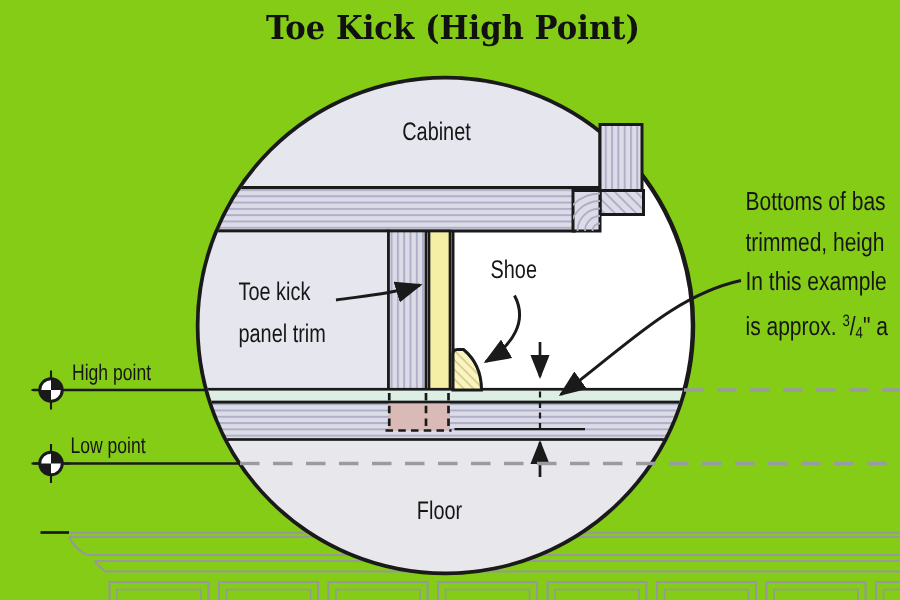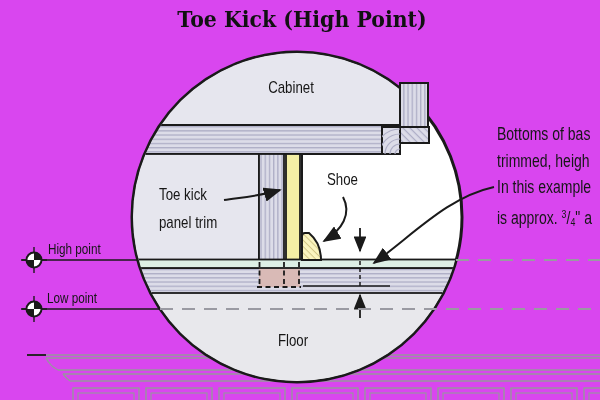--- a/index.html
+++ b/index.html
@@ -1,16 +1,16 @@
 <!DOCTYPE html>
 <html style="--cabinet_fill: #e6e6ee; --floor_slab: #e8e8ec; --hatch_fill: #dcdce8; --hatch_line: #aeaec6; --trim_yellow: #f4efa5; --shoe_yellow: #faf4c0; --floor_teal: #ddefe5; --hidden_pink: #d9bab6; --background_line: #97979d; --dashed_line: #9a9aa2;"><head>
 <meta charset="utf-8">
 <style>
   html,body{margin:0;padding:0;background:#fff;}
-  #stage{position:relative;width:600px;height:400px;overflow:hidden;background:#d946ef;
+  #stage{position:relative;width:600px;height:400px;overflow:hidden;background:#84cc16;
          font-family:"Liberation Sans",sans-serif;color:#161616;}
   #stage svg{position:absolute;left:0;top:0;}
   .lbl{position:absolute;white-space:nowrap;transform:scaleX(0.78);transform-origin:0 0;
        font-size:17px;color:#161616;}
   .lbl.ctr{text-align:center;transform-origin:50% 0;}
   .lbl.sm{font-size:15px;}
   .title{position:absolute;left:150px;top:6px;width:304px;text-align:center;
          font-family:"DejaVu Serif",serif;font-weight:700;font-size:22px;
          transform:scaleX(0.93);transform-origin:50% 0;color:#111;}
   .note{position:absolute;left:497px;top:121px;font-size:17.5px;line-height:26.5px;

